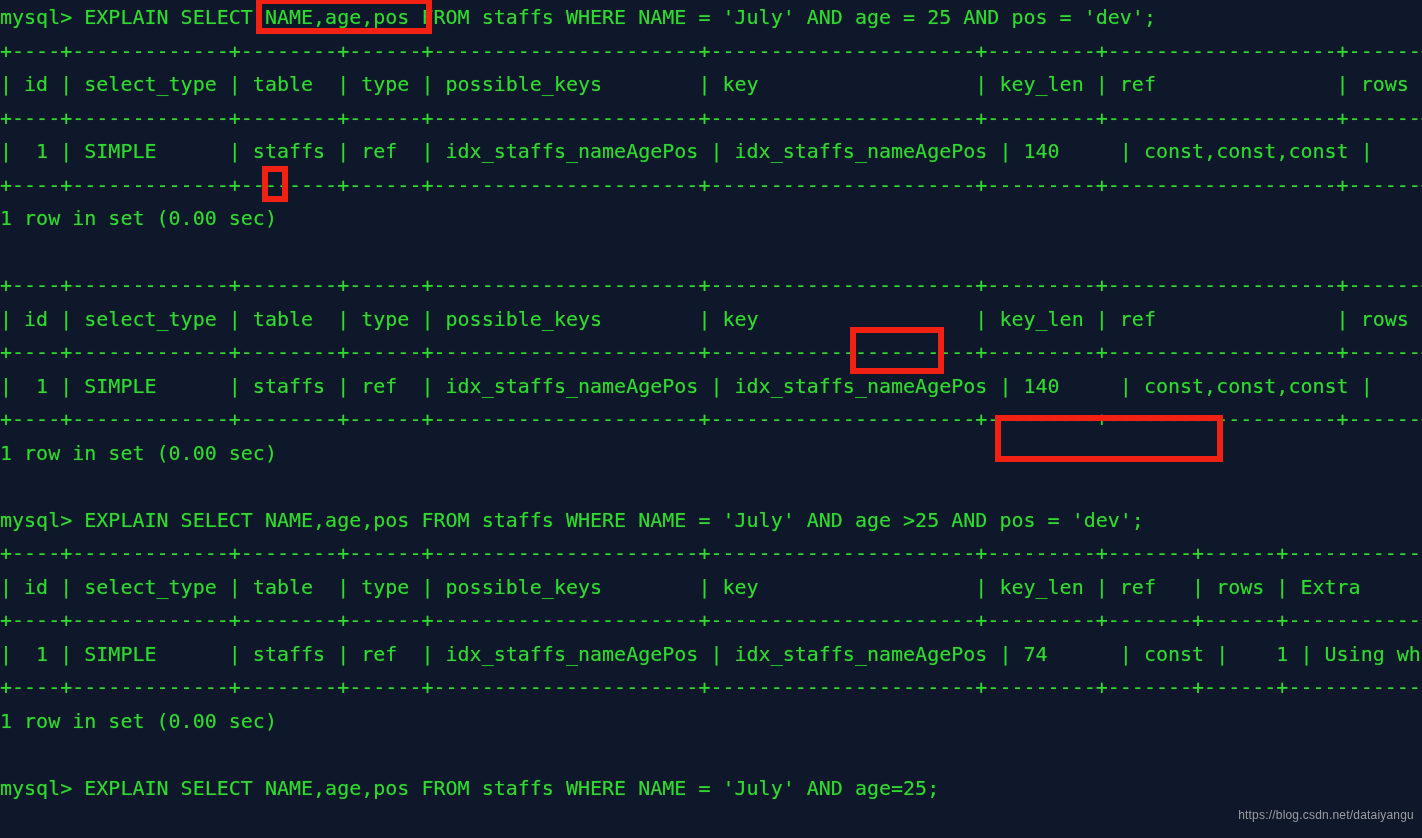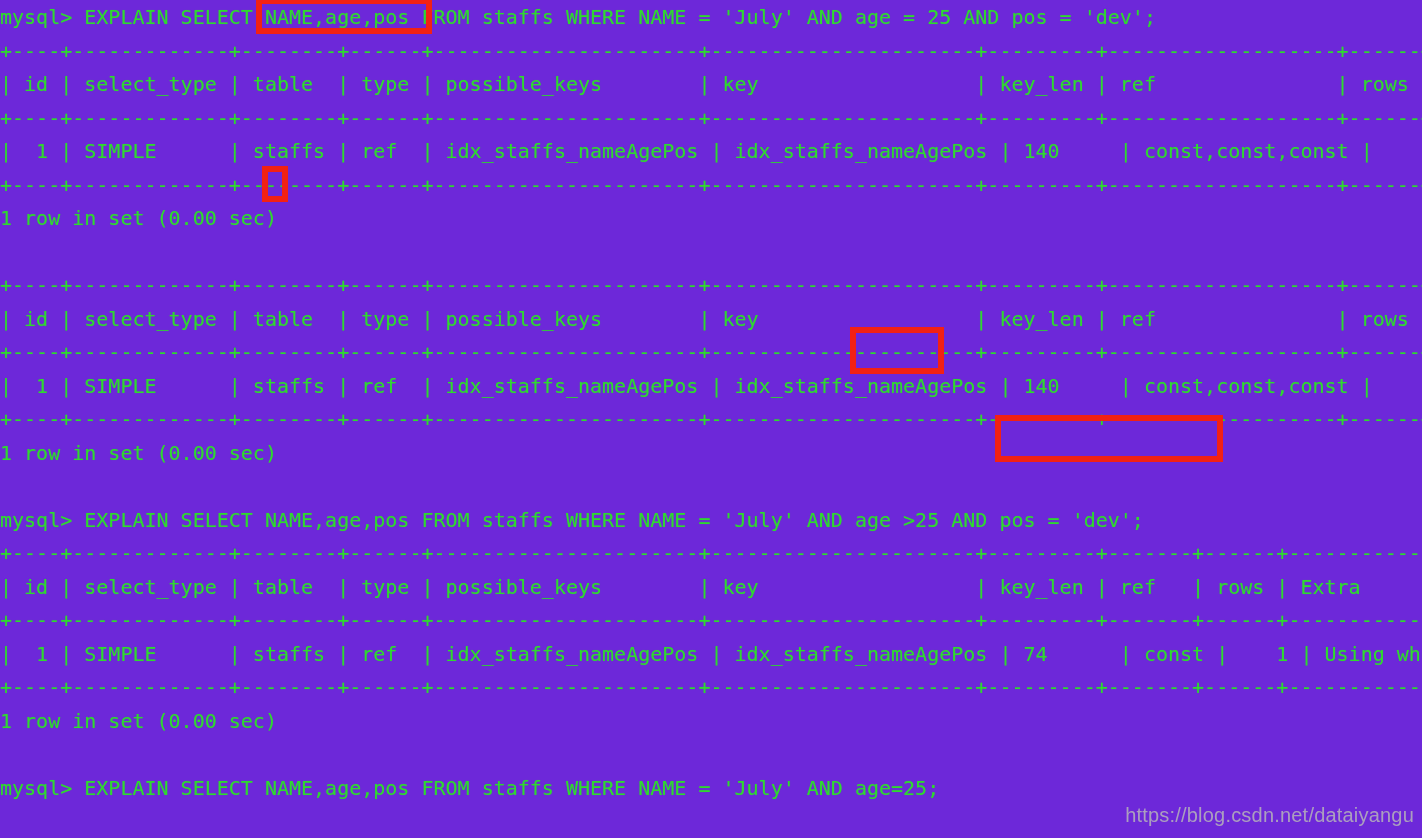--- a/index.html
+++ b/index.html
@@ -4,21 +4,21 @@
 <style>
   html, body {
     margin: 0;
     padding: 0;
     background: #000000;
   }
   #terminal {
     position: relative;
     width: 1422px;
     height: 838px;
-    background: #6d28d9;
+    background: #0f172a;
     overflow: hidden;
     font-family: "DejaVu Sans Mono", "Liberation Mono", monospace;
     font-size: 20px;
     line-height: 33.5px;
     color: #2fd92f;
     letter-spacing: 0px;
   }
   #console {
     position: absolute;
     left: 0;
@@ -45,21 +45,21 @@
     box-sizing: border-box;
     pointer-events: none;
     background: transparent;
   }
   #watermark {
     position: absolute;
     right: 8px;
     bottom: 6px;
     color: #b9b9b9;
     font-family: "Liberation Sans", sans-serif;
-    font-size: 20px;
+    font-size: 12px;
     letter-spacing: 0.2px;
     opacity: 0.82;
     white-space: pre;
   }
 </style>
 </head>
 <body>
 
 <div id="terminal">
 

